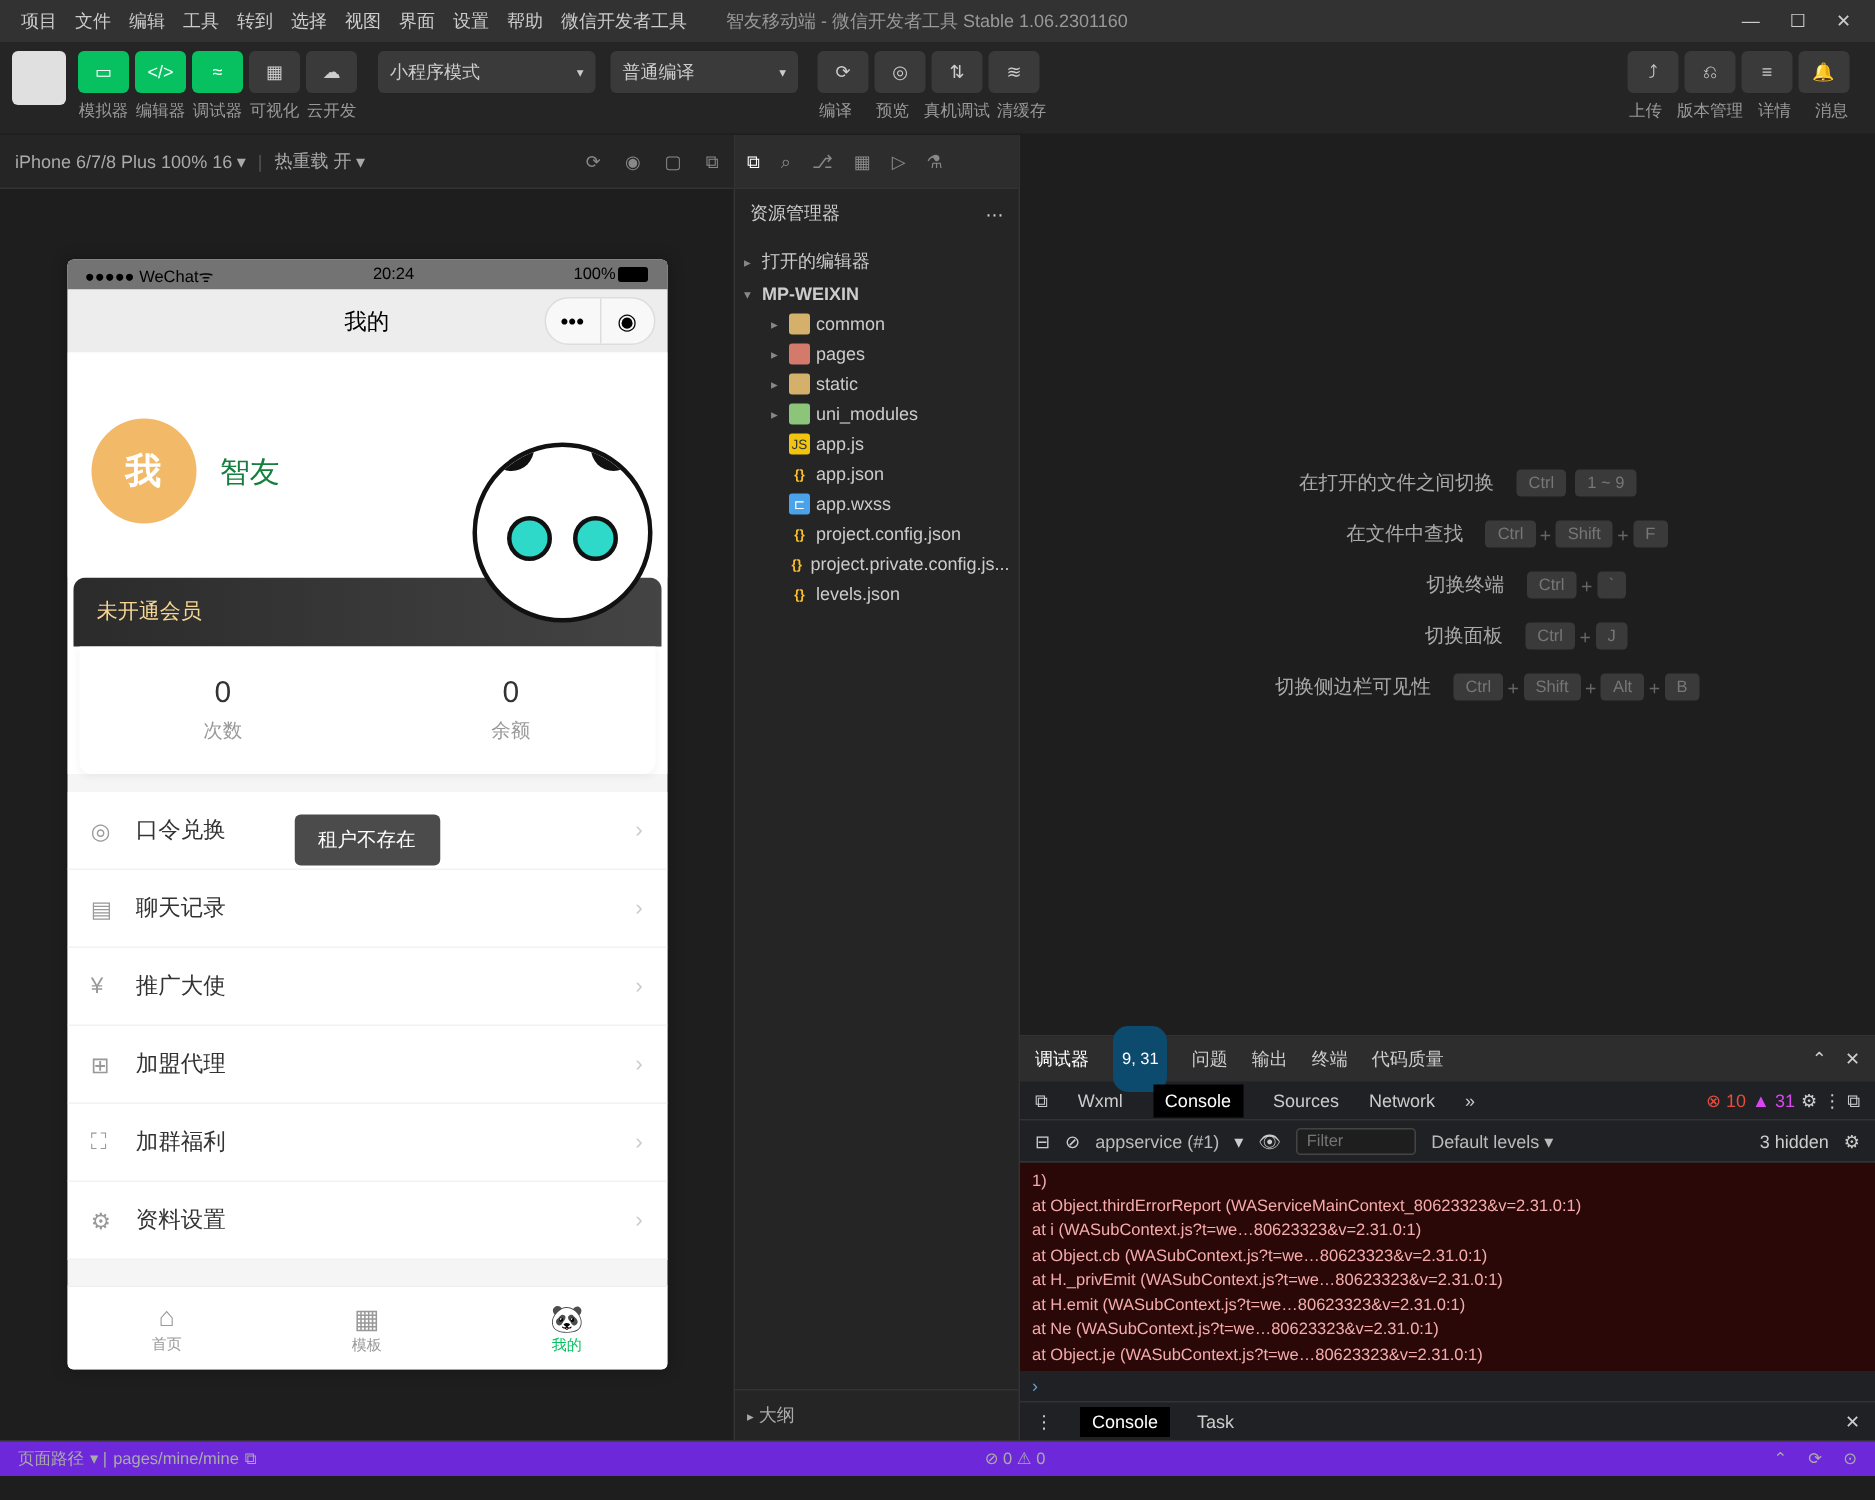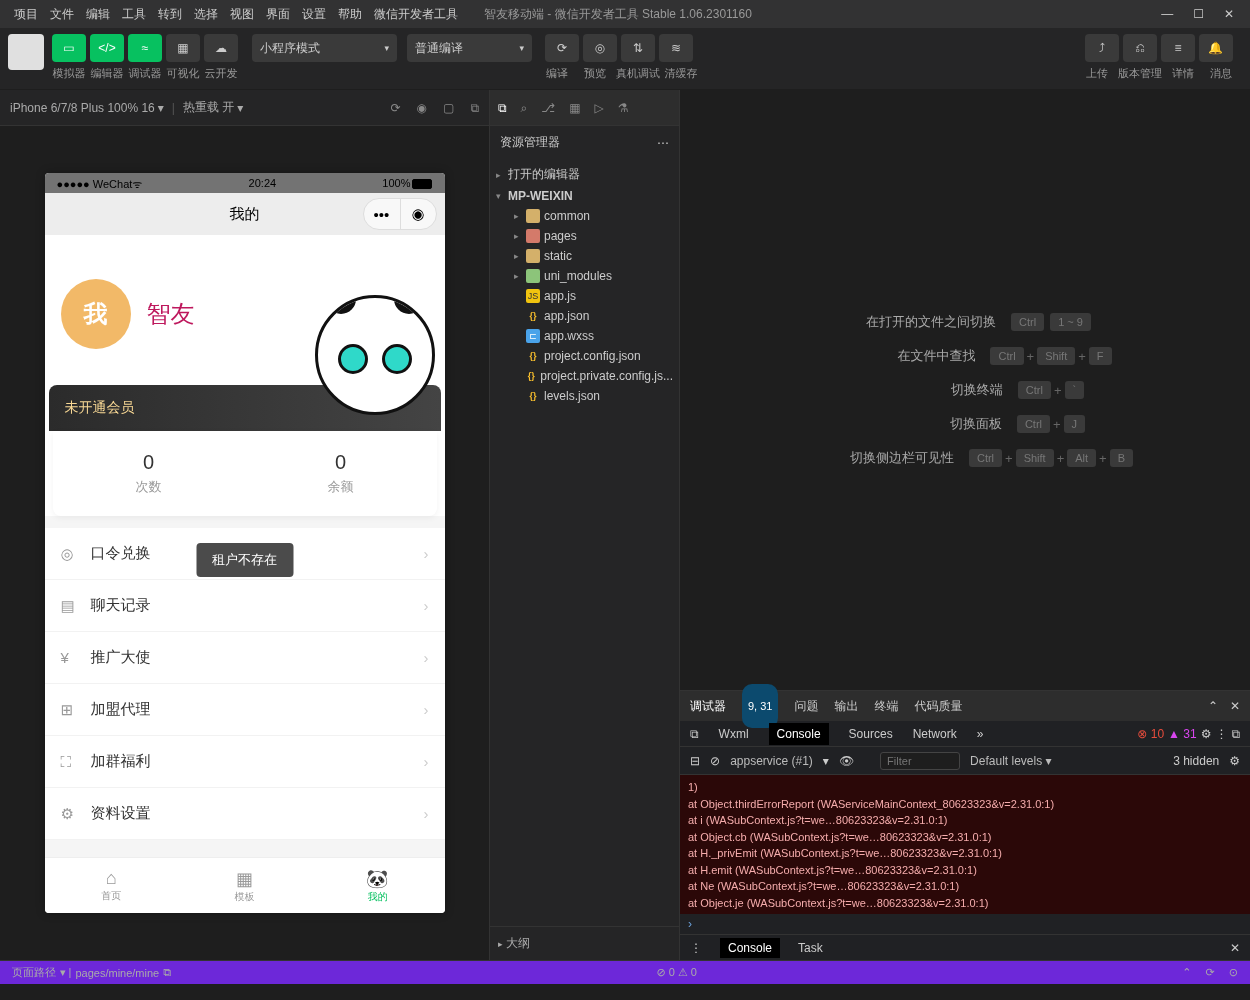--- a/index.html
+++ b/index.html
@@ -38,21 +38,21 @@
 .phone-status .right { }
 .battery { display: inline-block; width: 20px; height: 10px; border: 1px solid #000; border-radius: 2px; position: relative; background: #000; margin-left: 2px; vertical-align: middle; }
 
 .phone-nav { height: 42px; background: #ededed; display: flex; align-items: center; justify-content: center; position: relative; color: #000; font-size: 15px; }
 .capsule { position: absolute; right: 8px; display: flex; align-items: center; gap: 0; border: 1px solid #ddd; border-radius: 16px; background: rgba(255,255,255,0.6); }
 .capsule span { width: 36px; height: 30px; display: flex; align-items: center; justify-content: center; }
 
 .profile-area { background: #fff; }
 .profile-header { padding: 24px 16px 16px; display: flex; align-items: center; position: relative; background: #fff; height: 150px; }
 .profile-avatar { width: 70px; height: 70px; border-radius: 50%; background: #f2b968; color: #fff; display: flex; align-items: center; justify-content: center; font-size: 24px; font-weight: bold; }
-.profile-name { margin-left: 16px; font-size: 24px; color: #be185d; font-weight: 500; }
+.profile-name { margin-left: 16px; font-size: 20px; color: #15803d; font-weight: 500; }
 .mascot { position: absolute; right: 10px; bottom: -30px; width: 120px; height: 120px; background: #fff; border-radius: 50%; border: 3px solid #111; overflow: hidden; }
 .mascot::before, .mascot::after { content:''; position:absolute; width:24px; height:24px; background:#2fd9c9; border:3px solid #111; border-radius:50%; top:40%; }
 .mascot::before { left:20px; } .mascot::after { right:20px; }
 .mascot .ears { position:absolute; width:100%; top:-14px; }
 .mascot .ear { position:absolute; width:30px; height:30px; background:#111; border-radius:50%; }
 .mascot .ear.l { left:8px; } .mascot .ear.r { right:8px; }
 
 .vip-bar { background: linear-gradient(90deg, #2b2b2b, #444); color: #f7d794; padding: 14px 16px; font-size: 14px; border-radius: 8px 8px 0 0; margin: 0 4px; }
 
 .stats { display: flex; background: #fff; padding: 20px 0; margin: 0 8px; border-radius: 0 0 8px 8px; box-shadow: 0 2px 6px rgba(0,0,0,0.05); }
@@ -102,21 +102,21 @@
 .dt-tabs { height: 30px; background: #2d2d2d; display: flex; align-items: center; padding: 0 10px; gap: 16px; font-size: 12px; }
 .dt-tabs .active { color: #fff; }
 .dt-tabs .badge { background: #0c4a6e; color: #fff; border-radius: 10px; padding: 16px 6px; font-size: 11px; }
 .dt-tabs .right-icons { margin-left: auto; display: flex; gap: 12px; }
 .dt-subtabs { height: 26px; display: flex; align-items: center; padding: 0 10px; gap: 20px; font-size: 12px; border-bottom: 1px solid #333; }
 .dt-subtabs .sel { color: #fff; background:#000; padding: 4px 8px; }
 .dt-subtabs .errwarn { margin-left: auto; display: flex; gap: 4px; }
 .errwarn .err { color: #e74c3c; } .errwarn .warn { color: #d946ef; }
 .dt-controls { height: 28px; display: flex; align-items: center; padding: 0 10px; gap: 10px; border-bottom: 1px solid #333; font-size: 12px; }
 .dt-controls .ctx { color: #bbb; }
-.dt-controls input { background: #1e1e1e; border: 1px solid #444; color: #ccc; padding: 2px 6px; border-radius: 3px; font-size: 11px; width: 80px; margin-left: 16px; }
+.dt-controls input { background: #1e1e1e; border: 1px solid #444; color: #ccc; padding: 2px 6px; border-radius: 3px; font-size: 11px; width: 80px; }
 .dt-controls .dl { color: #bbb; }
 .console-body { flex: 1; overflow: auto; background: #2b0808; font-family: Consolas, monospace; font-size: 11px; padding: 4px 8px; color: #f5acac; line-height: 1.5; }
 .prompt-row { height: 20px; background: #202124; display:flex; align-items:center; padding: 0 8px; color:#6b9fd8; }
 .dt-footer { height: 26px; display: flex; align-items: center; padding: 0 10px; gap: 18px; font-size: 12px; border-top: 1px solid #333; }
 .dt-footer .sel { color: #fff; background:#000; padding: 3px 8px; }
 
 .statusbar { height: 24px; background: #6d28d9; display: flex; align-items: center; padding: 0 12px; font-size: 11px; color: #aaa; border-top: 1px solid #333; }
 .statusbar .counts { margin: 0 auto; }
 .statusbar .icons { display: flex; gap: 14px; }
 </style>

